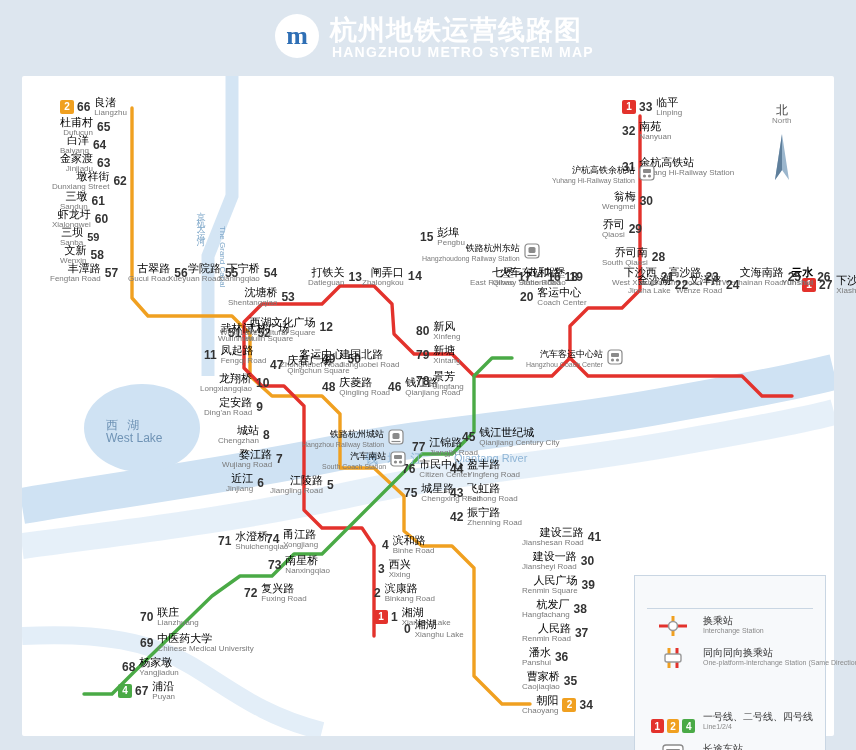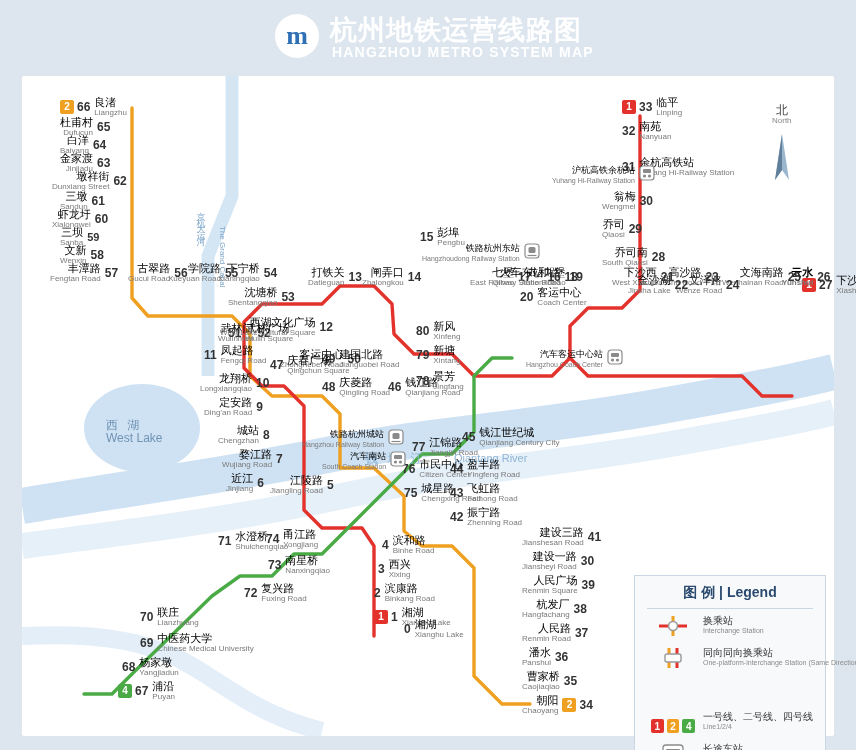--- a/index.html
+++ b/index.html
@@ -576,21 +576,21 @@
           <div style="text-align: left;">
             <div class="cn">彭埠</div>
             <div class="en">Pengbu</div>
           </div>
         </div>
         <div style="position: absolute; left: 340px; top: 190px; white-space: nowrap; display: flex; align-items: center; gap: 4px;">
           <div style="text-align: right;">
             <div class="cn">闸弄口</div>
             <div class="en">Zhalongkou</div>
           </div>
-          <div style="display: flex; align-items: flex-start; gap: 3px;">
+          <div style="display: flex; align-items: flex-start; gap: 3px; font-family: Liberation Mono, monospace;">
             <span style="font-size: 12px; font-weight: bold; color: rgb(51, 51, 51);">14</span>
           </div>
         </div>
         <div style="position: absolute; left: 286px; top: 190px; white-space: nowrap; display: flex; align-items: center; gap: 4px;">
           <div style="text-align: right;">
             <div class="cn">打铁关</div>
             <div class="en">Datieguan</div>
           </div>
           <div style="display: flex; align-items: center; gap: 3px;">
             <span style="font-size: 12px; font-weight: bold; color: rgb(51, 51, 51);">13</span>
@@ -898,25 +898,20 @@
           <span><svg width="16" height="16" viewBox="0 0 16 16">
               <rect x="1" y="1" width="14" height="14" rx="3" fill="#fff" stroke="#8a8a8a" stroke-width="1.2"></rect>
               <rect x="4" y="4" width="8" height="4" rx="1" fill="#8a8a8a"></rect>
               <circle cx="5.5" cy="11" r="1.6" fill="#8a8a8a"></circle>
               <circle cx="10.5" cy="11" r="1.6" fill="#8a8a8a"></circle>
             </svg></span>
         </div>
       </div>
 
     <div class="legend">
-      <div class="legend-title">
-        <span>图 例</span>
-        <span>|</span>
-        <span>Legend</span>
-      </div>
       <div class="legend-rule"></div>
 
       <div class="lg-row" style="top:36px;">
         <svg class="lg-ico" viewBox="0 0 44 24">
           <line x1="22" y1="2" x2="22" y2="22" stroke="#f0a020" stroke-width="3"></line>
           <line x1="8" y1="12" x2="36" y2="12" stroke="#e3322c" stroke-width="3"></line>
           <circle cx="22" cy="12" r="4.5" fill="#fff" stroke="#999" stroke-width="1.6"></circle>
         </svg>
         <div class="lg-txt-cn">换乘站</div>
         <div class="lg-txt-en">Interchange Station</div>

